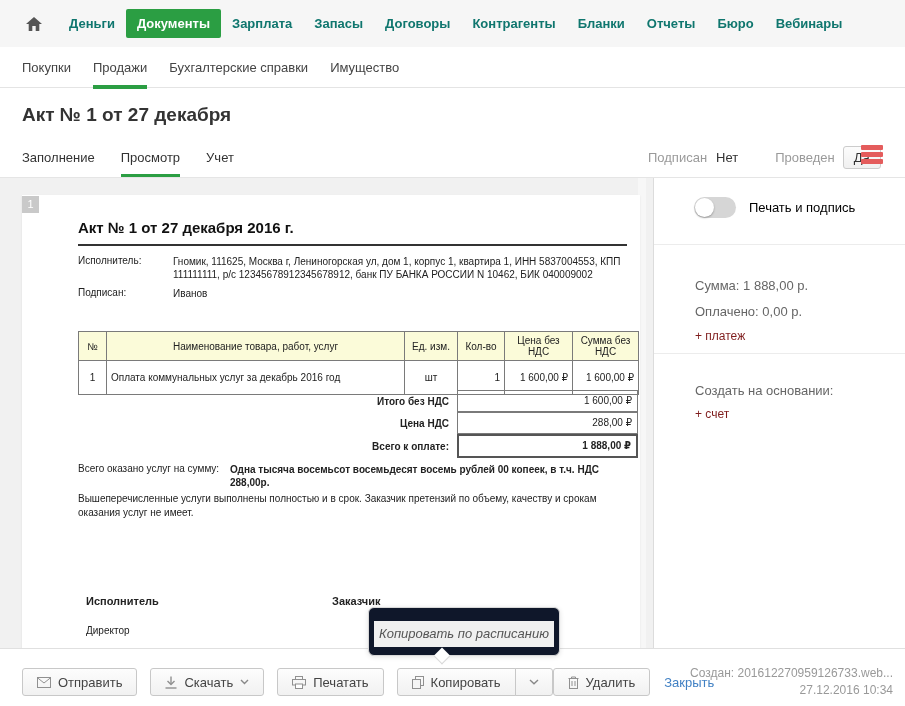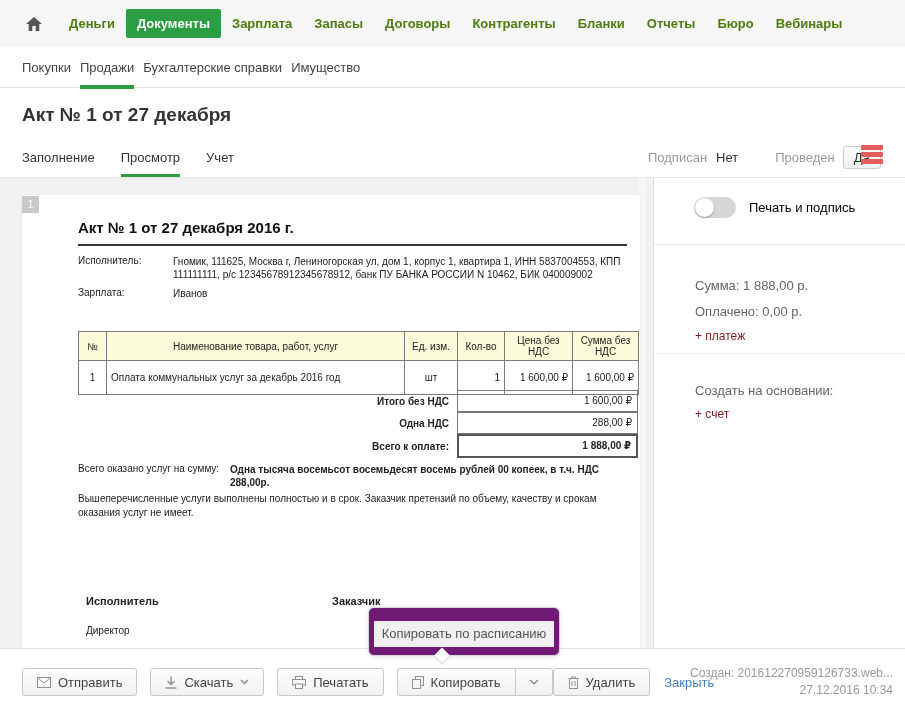--- a/index.html
+++ b/index.html
@@ -6,26 +6,26 @@
   html,body { width:905px; height:706px; }
   body {
     position:relative; overflow:hidden; background:#fff;
     font-family:"Liberation Sans","DejaVu Sans",sans-serif; color:#333;
   }
 
   
   .topnav { position:absolute; top:0; left:0; width:905px; height:47px;
     background:#f6f6f6; display:flex; align-items:center; padding-left:20px; }
   .topnav .home { margin-right:10px; padding:4px 6px; cursor:pointer; display:flex; align-items:center; }
-  .topnav .item { font-size:13px; font-weight:bold; color:#4d7c0f; padding:7px 11px; cursor:pointer; white-space:nowrap; }
+  .topnav .item { font-size:13px; font-weight:bold; color:#0f766e; padding:7px 11px; cursor:pointer; white-space:nowrap; }
   .topnav .item.active { background:#2b9e43; color:#fff; border-radius:2px; }
 
   
   .subnav { position:absolute; top:47px; left:0; width:905px; height:41px;
-    display:flex; align-items:center; gap:9px; padding-left:22px;
+    display:flex; align-items:center; gap:22px; padding-left:22px;
     border-bottom:1px solid #e4e4e4; background:#fff; }
   .subnav .item { position:relative; font-size:13px; color:#444; cursor:pointer; padding:4px 0; }
   .subnav .item.active::after { content:""; position:absolute; left:0; right:0; bottom:-10px;
     height:4px; background:#2b9e43; }
 
   
   .doc-title { position:absolute; left:22px; top:104px; font-size:19px; font-weight:bold; color:#333; }
   .tabs { position:absolute; left:22px; top:150px; display:flex; gap:26px; }
   .tabs .tab { position:relative; font-size:13px; color:#333; cursor:pointer; padding-bottom:6px; }
   .tabs .tab.active::after { content:""; position:absolute; left:0; right:0; bottom:-6px;
@@ -102,22 +102,22 @@
   .tbtn + .tbtn, .grp { margin-left:13px; }
   .grp { display:flex; }
   .grp .tbtn { margin-left:0; }
   .grp .main { border-radius:3px 0 0 3px; }
   .grp .chev { border-radius:0 3px 3px 0; margin-left:-1px; width:38px; justify-content:center; padding:0; }
   .close-link { margin-left:14px; font-size:13px; color:#4181c4; cursor:pointer; }
   .created { position:absolute; right:12px; top:16px; text-align:right;
     font-size:12px; color:#999; line-height:17px; }
 
   
-  .popup { position:absolute; left:368px; top:607px; width:192px; height:49px; background:#701a75;
-    border:1px solid #d8d8d8; border-radius:6px; box-shadow:0 1px 5px rgba(0,0,0,0.12); z-index:11; }
+  .popup { position:absolute; left:368px; top:607px; width:192px; height:49px; background:#0f172a;
+    border:1px solid #d8d8d8; border-radius:6px; box-shadow:0 1px 5px rgba(0,0,0,0.12); z-index:11;font-style:italic; }
   .popup .pitem { position:absolute; left:5px; right:5px; top:13px; height:26px; background:#f0f0f0;
     font-size:13px; color:#555; text-align:center; line-height:26px; cursor:pointer; }
   .popup-tail { position:absolute; left:436px; top:650px; width:12px; height:12px; background:#fff;
     border-right:1px solid #d8d8d8; border-bottom:1px solid #d8d8d8;
     transform:rotate(45deg); z-index:12; }
 
   svg { display:block; }
 </style>
 </head>
 <body>
@@ -176,21 +176,21 @@
   <div class="doc-scrollbar"></div>
 </div>
 <div class="pagebadge">1</div>
 
 <div class="page">
   <div class="title">Акт № 1 от 27 декабря 2016 г.</div>
   <div class="title-rule"></div>
 
   <div class="pair-label" style="top:60px">Исполнитель:</div>
   <div class="pair-value" style="top:60px">Гномик, 111625, Москва г, Лениногорская ул, дом 1, корпус 1, квартира 1, ИНН 5837004553, КПП 111111111, р/с 12345678912345678912, банк ПУ БАНКА РОССИИ N 10462, БИК 040009002</div>
-  <div class="pair-label" style="top:92px">Зарплата:</div>
+  <div class="pair-label" style="top:92px">Подписан:</div>
   <div class="pair-value" style="top:92px">Иванов</div>
 
   <table class="items">
     <colgroup>
       <col class="c-num">
         <col class="c-name">
         <col class="c-unit">
       <col class="c-qty">
         <col class="c-price">
         <col class="c-sum">
@@ -216,21 +216,21 @@
     </tr>
   </tbody>
     </table>
 
   <div class="totals">
     <div class="trow">
       <span class="tlabel">Итого без НДС</span>
       <span class="tbox">1 600,00 ₽</span>
     </div>
     <div class="trow">
-      <span class="tlabel">Одна НДС</span>
+      <span class="tlabel">Цена НДС</span>
       <span class="tbox">288,00 ₽</span>
     </div>
     <div class="trow grand">
       <span class="tlabel">Всего к оплате:</span>
       <span class="tbox">1 888,00 ₽</span>
     </div>
   </div>
 
   <div class="words-label">Всего оказано услуг на сумму:</div>
   <div class="words-value">Одна тысяча восемьсот восемьдесят восемь рублей 00 копеек, в т.ч. НДС 288,00р.</div>

